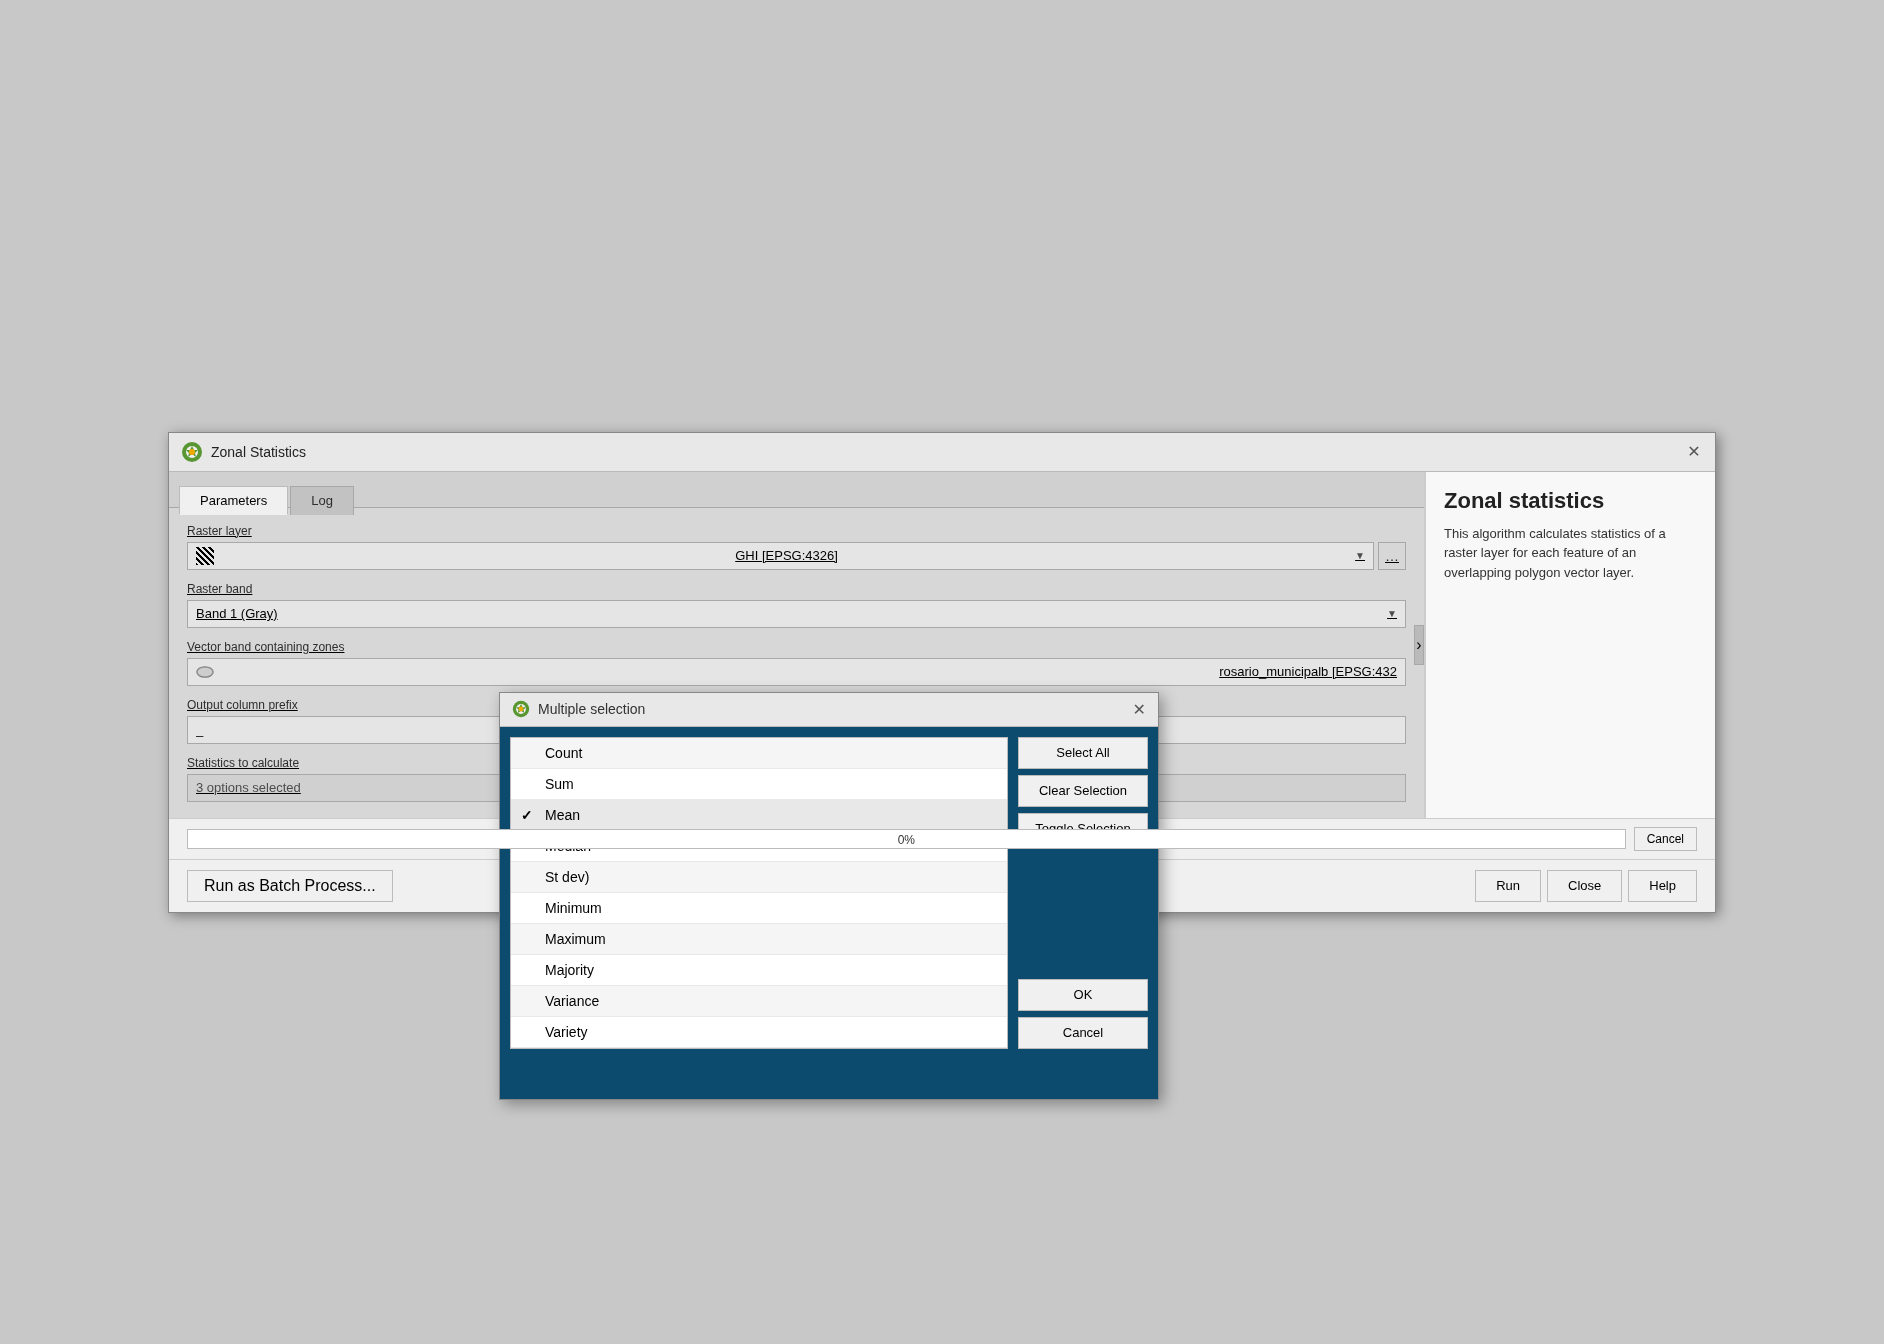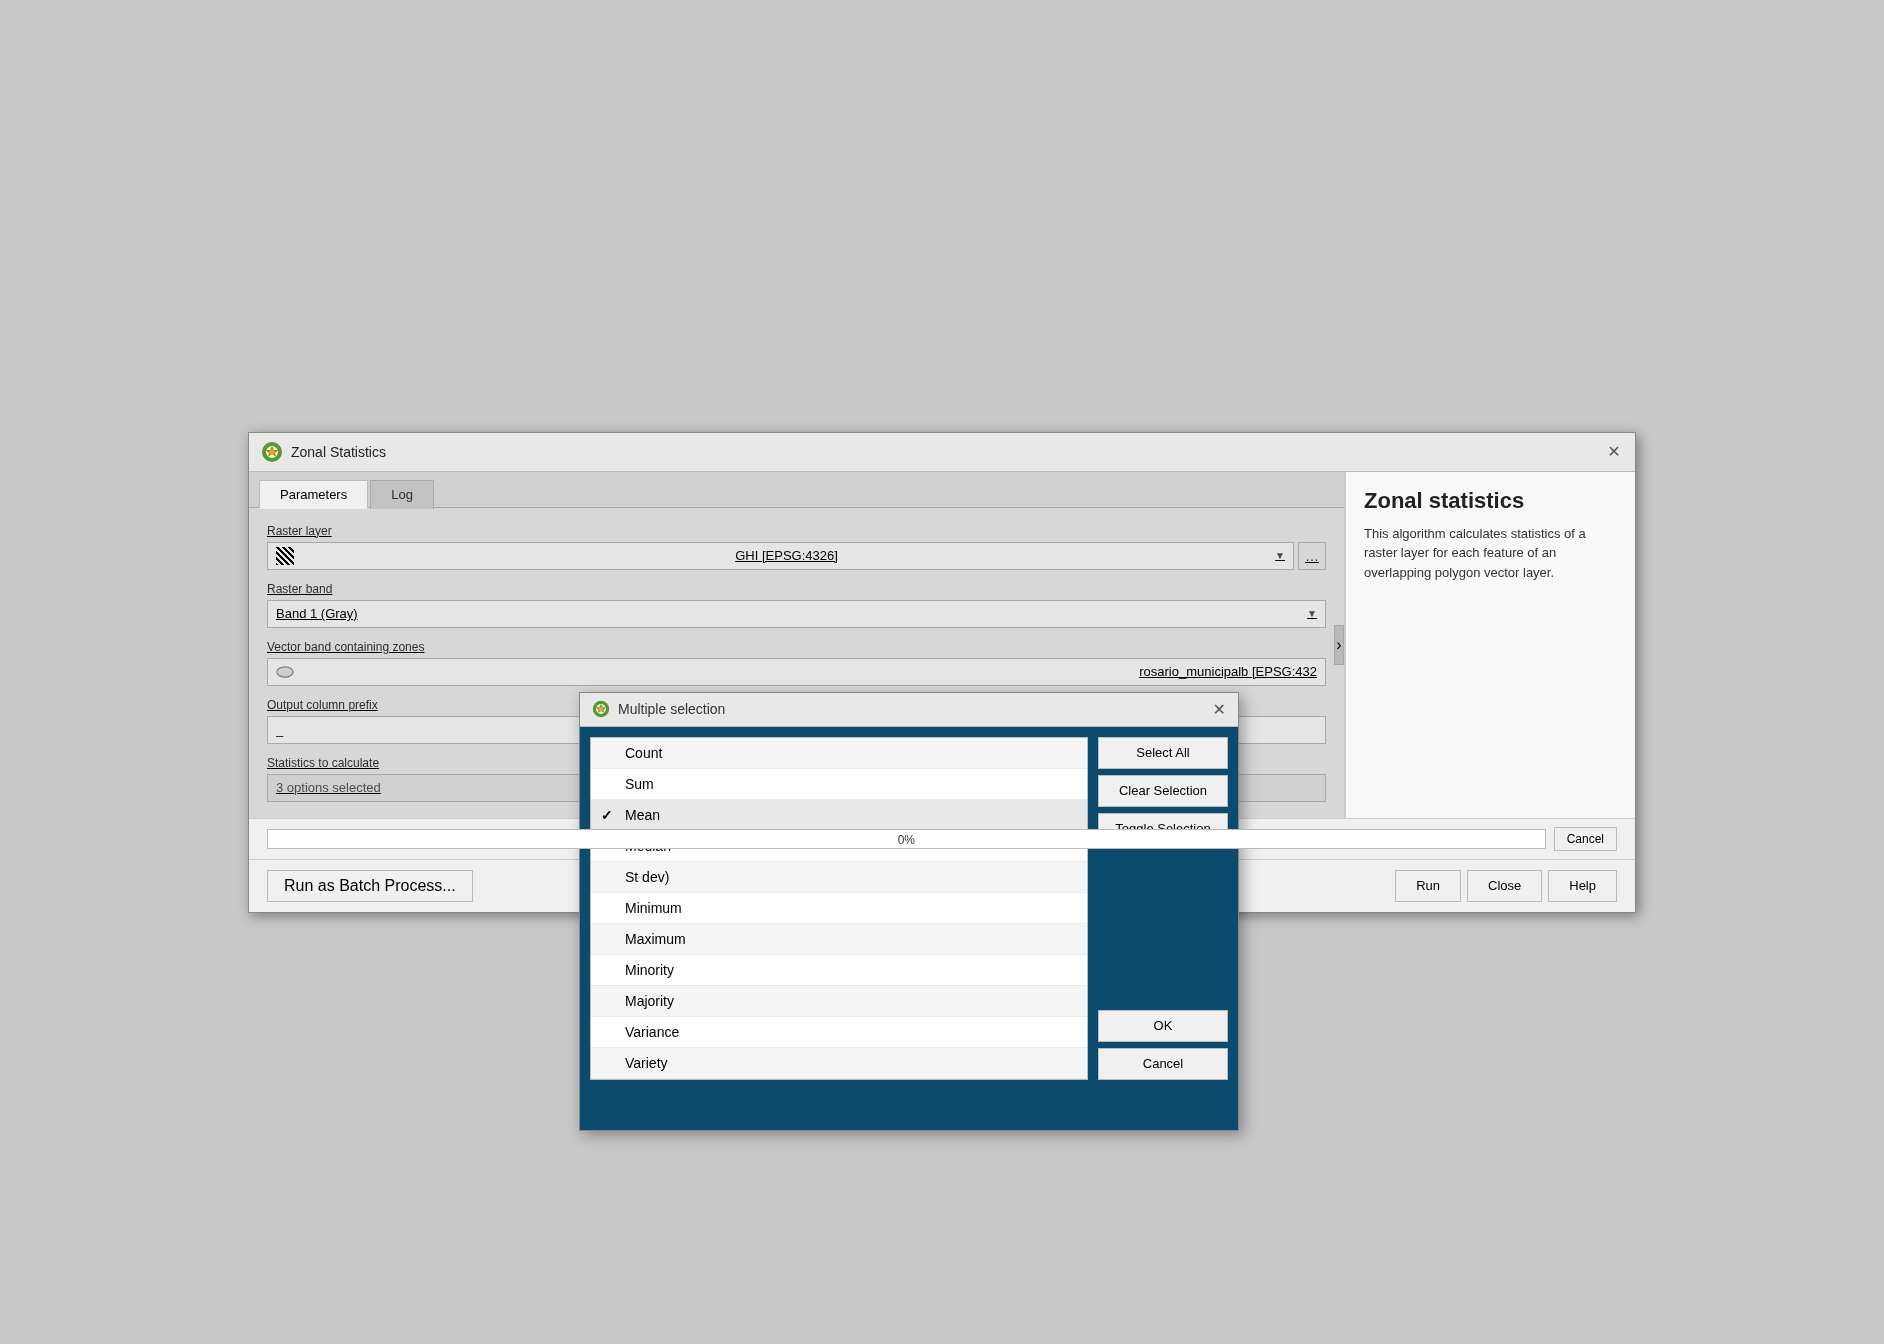--- a/index.html
+++ b/index.html
@@ -1,19 +1,19 @@
 <!DOCTYPE html>
 <html><head>
   <meta charset="utf-8">
   <style>
     * { box-sizing: border-box; margin: 0; padding: 0; font-family: 'Segoe UI', Arial, sans-serif; }
     body { background: #c8c8c8; display: flex; justify-content: center; align-items: center; min-height: 100vh; }
 
     .window {
-      width: 1388px;
+      width: 1548px;
       background: #f0f0f0;
       border: 1px solid #888;
       box-shadow: 3px 3px 12px rgba(0,0,0,0.4);
       position: relative;
     }
 
     .title-bar {
       background: #e8e8e8;
       border-bottom: 1px solid #bbb;
       display: flex;
@@ -90,21 +90,21 @@
 
     .tab {
       padding: 6px 20px;
       font-size: 13px;
       cursor: pointer;
       border: 1px solid #bbb;
       border-bottom: none;
       background: #d8d8d8;
       color: #333;
       position: relative;
-      top: 2px;
+      top: 8px;
     }
 
     .tab.active {
       background: #f0f0f0;
       border-bottom: 1px solid #f0f0f0;
       font-weight: 500;
       color: #000;
       z-index: 1;
     }
 
@@ -512,24 +512,20 @@
                 <div class="list-item">
                   <span class="check"> </span>
                   <span>Minimum</span>
                 </div>
                 <div class="list-item">
                   <span class="check"> </span>
                   <span>Maximum</span>
                 </div>
                 <div class="list-item">
                   <span class="check"> </span>
-                  <span>Minority</span>
-                </div>
-                <div class="list-item">
-                  <span class="check"> </span>
                   <span>Majority</span>
                 </div>
                 <div class="list-item">
                   <span class="check"> </span>
                   <span>Variance</span>
                 </div>
                 <div class="list-item">
                   <span class="check"> </span>
                   <span>Variety</span>
                 </div>

